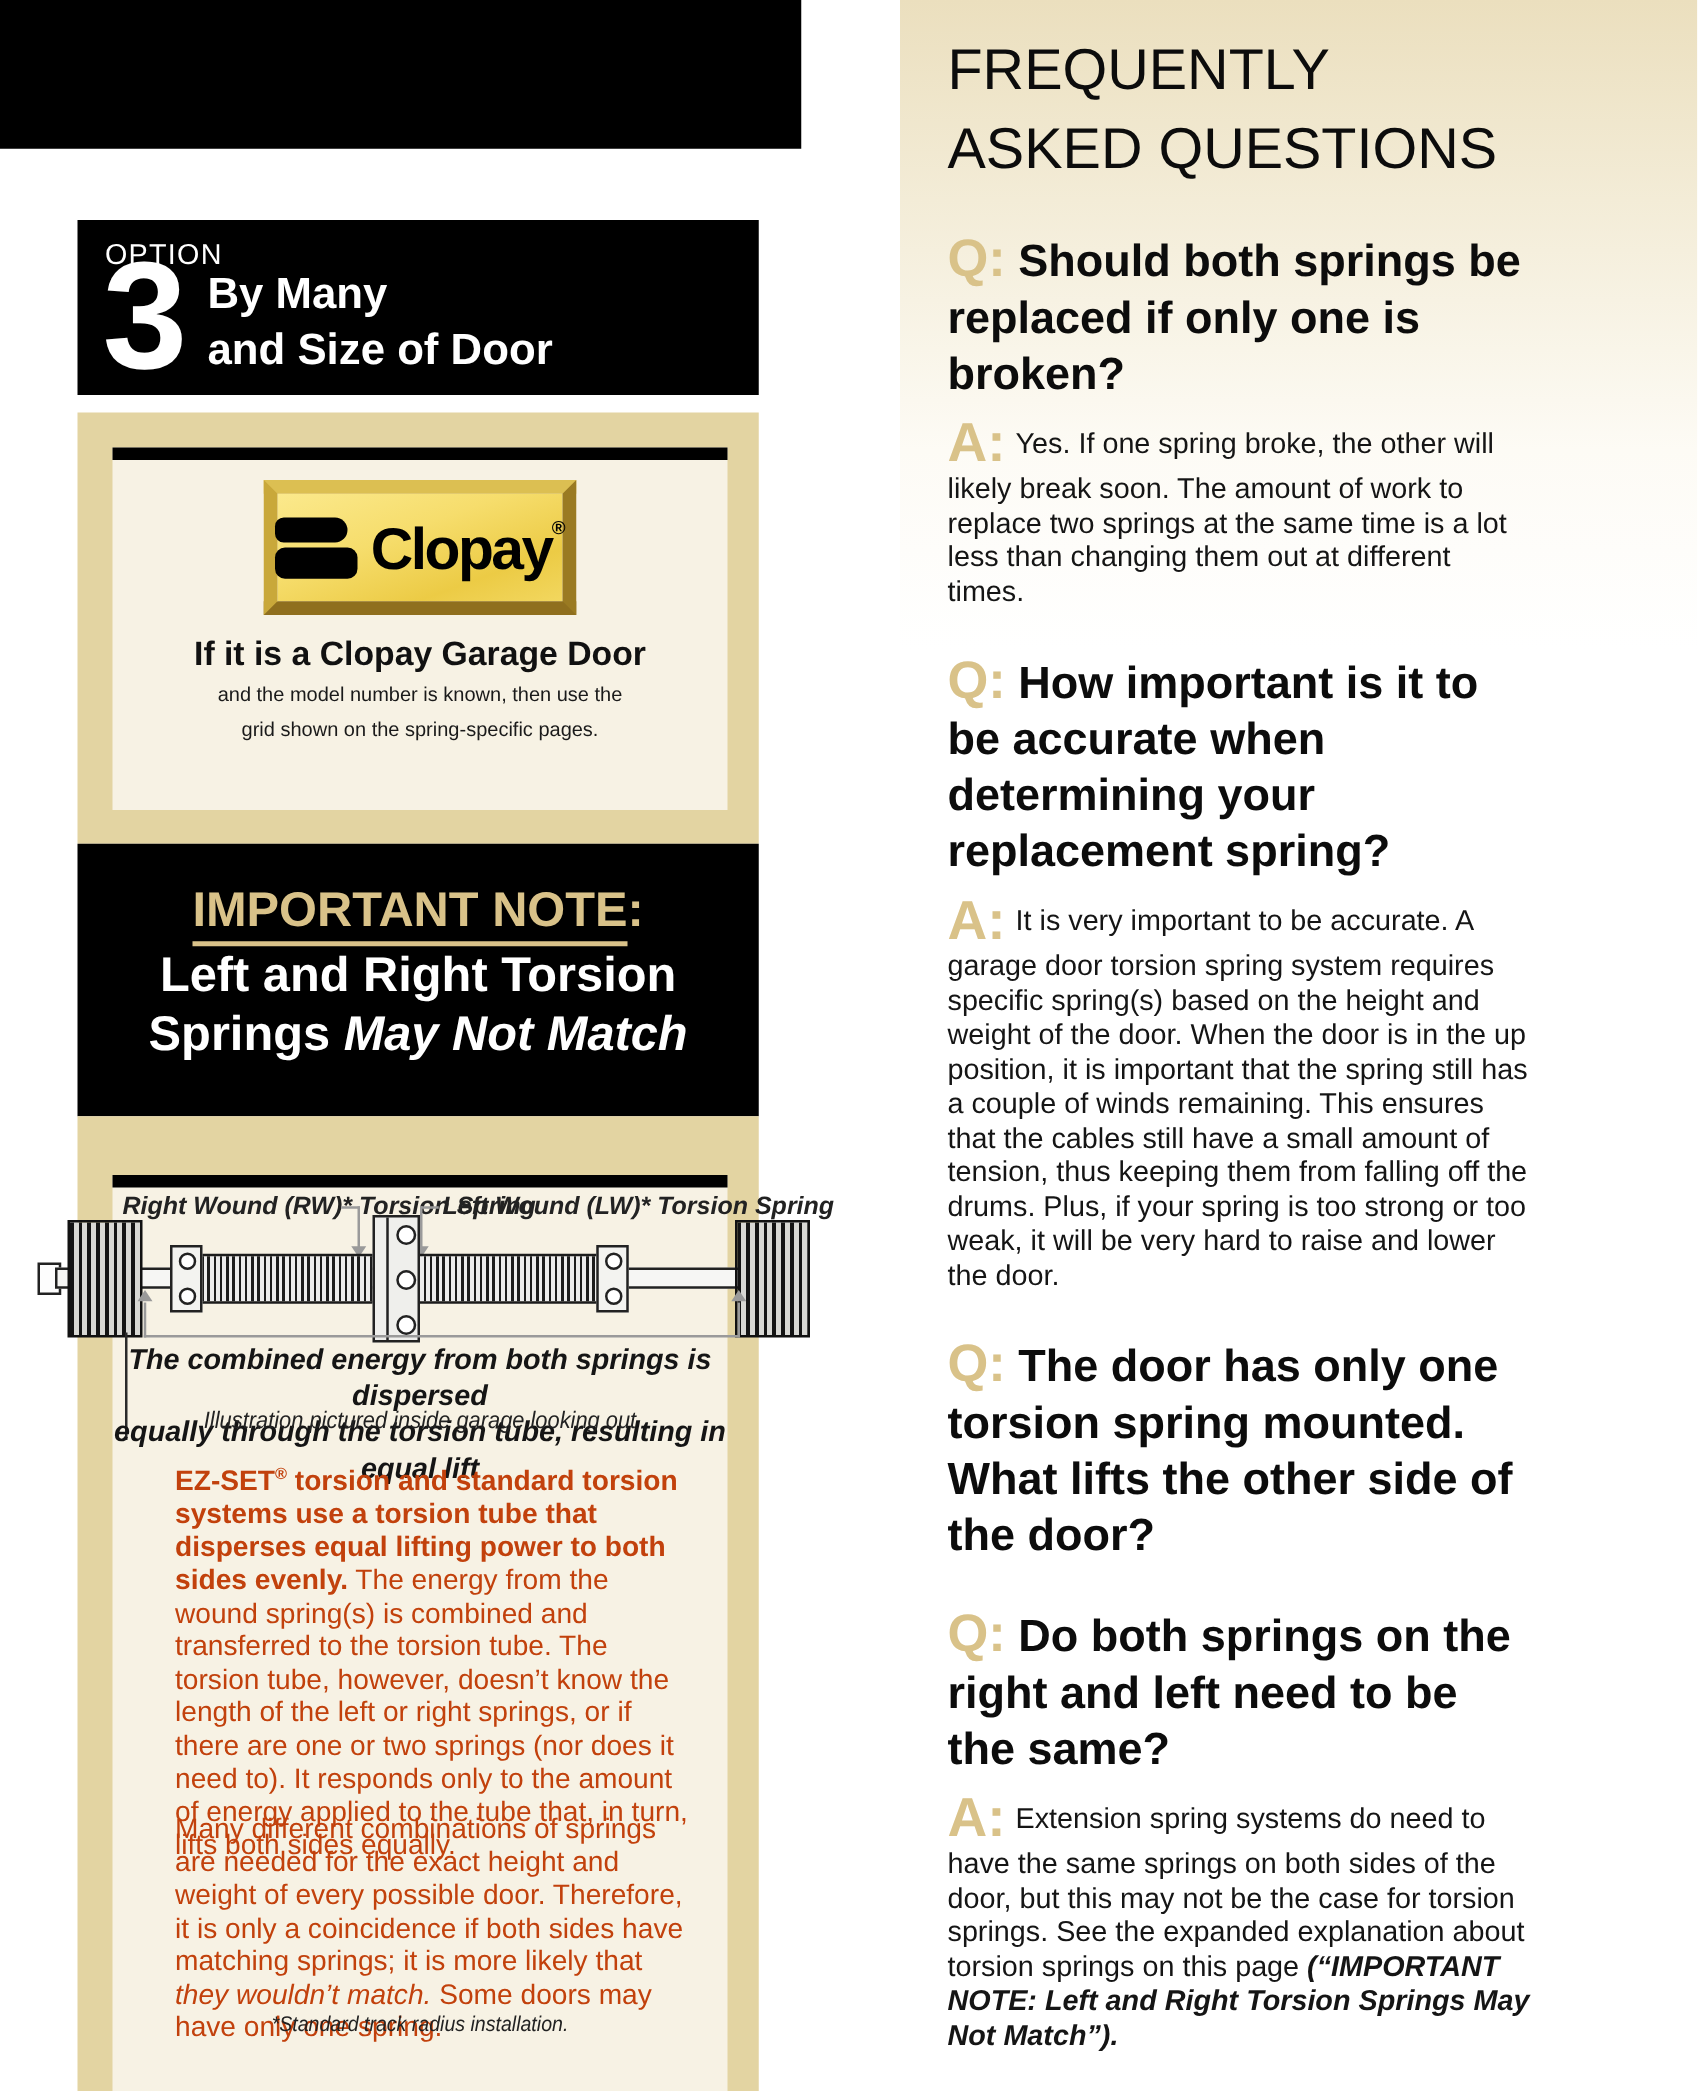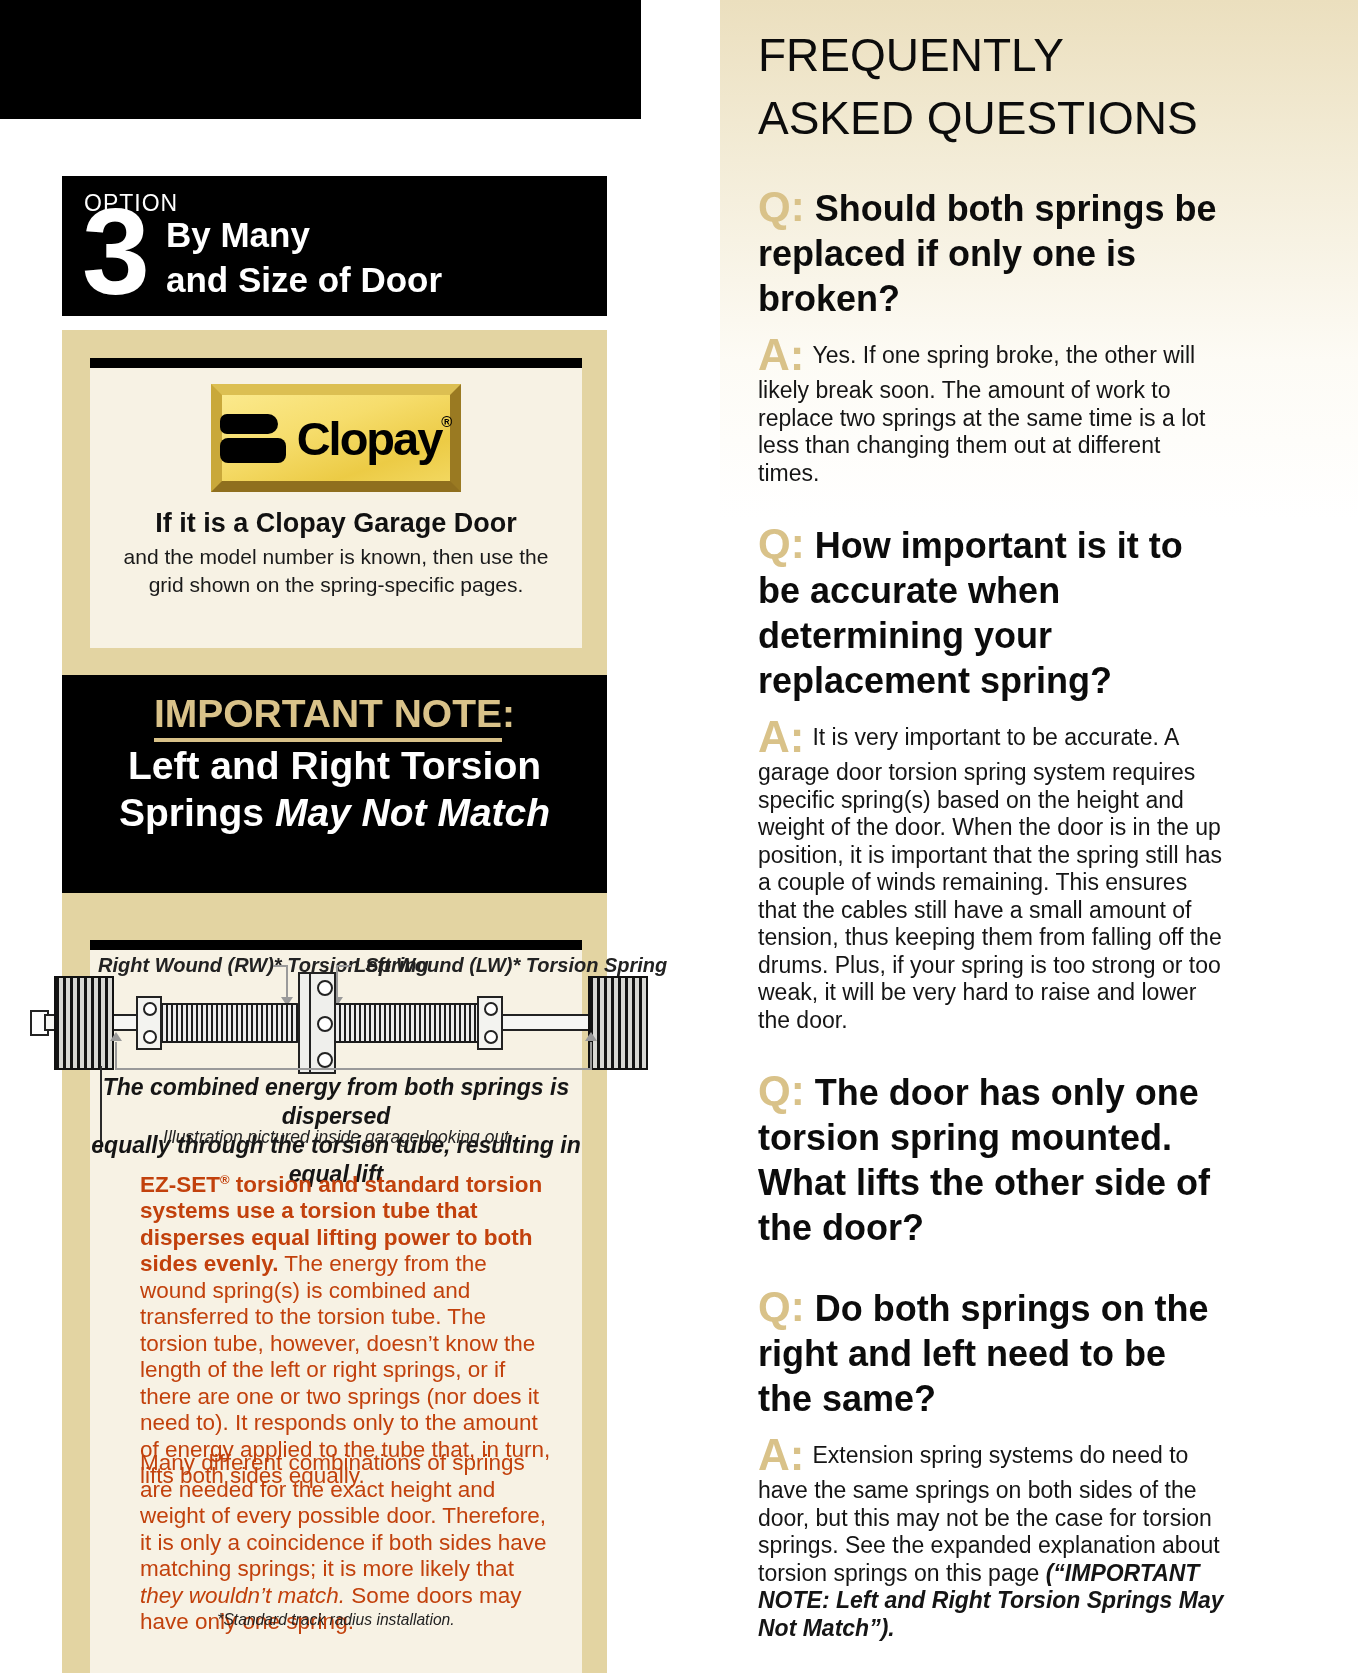--- a/index.html
+++ b/index.html
@@ -29,26 +29,26 @@
           border-style:solid;border-width:11px;
           border-color:#dcbf52 #9a7a22 #8f6f1e #c9a83a;
           background:linear-gradient(160deg,#fbe98c 0%,#f6dd6c 40%,#eccb45 75%,#f2d75f 100%);
           display:flex;align-items:center;justify-content:center;}
   .clopay-mark{display:flex;flex-direction:column;align-items:flex-start;margin-right:11px;}
   .clopay-mark .m1{width:58px;height:20px;background:#000;border-radius:7px 10px 10px 7px;}
   .clopay-mark .m2{width:66px;height:25px;background:#000;border-radius:8px;margin-top:4px;}
   .clopay-text{font-size:47px;font-weight:bold;letter-spacing:-2px;color:#000;line-height:1;}
   .clopay-text sup{font-size:15px;vertical-align:28px;letter-spacing:0;}
   .clopay-head{margin-top:16px;text-align:center;font-size:27px;font-weight:bold;color:#111;}
-  .clopay-line{text-align:center;font-size:21px;line-height:28px;color:#1a1a1a;}
+  .clopay-line{text-align:center;font-size:16px;line-height:28px;color:#1a1a1a;}
   .clopay-line.first{margin-top:4px;}
 
   
   .note-box{left:62px;top:675px;width:545px;height:218px;background:#000;text-align:center;}
-  .note-title{margin-top:15px;font-size:39px;font-weight:bold;color:#d9c289;line-height:47px;}
+  .note-title{margin-top:30px;font-size:39px;font-weight:bold;color:#d9c289;line-height:47px;}
   .note-title .underlined{display:inline-block;border-bottom:4px solid #d9c289;padding-bottom:1px;}
   .note-line{font-size:39px;font-weight:bold;color:#fff;line-height:47px;}
   .note-line em{font-style:italic;}
 
   
   .diagram{left:30px;top:952px;width:620px;height:205px;}
   .dlabel{position:absolute;top:2px;font-size:20px;font-weight:bold;font-style:italic;color:#222;white-space:nowrap;}
   .dlabel.right-w{left:68px;}
   .dlabel.left-w{left:324px;}
   .conn{position:absolute;background:#9a9a9a;}

